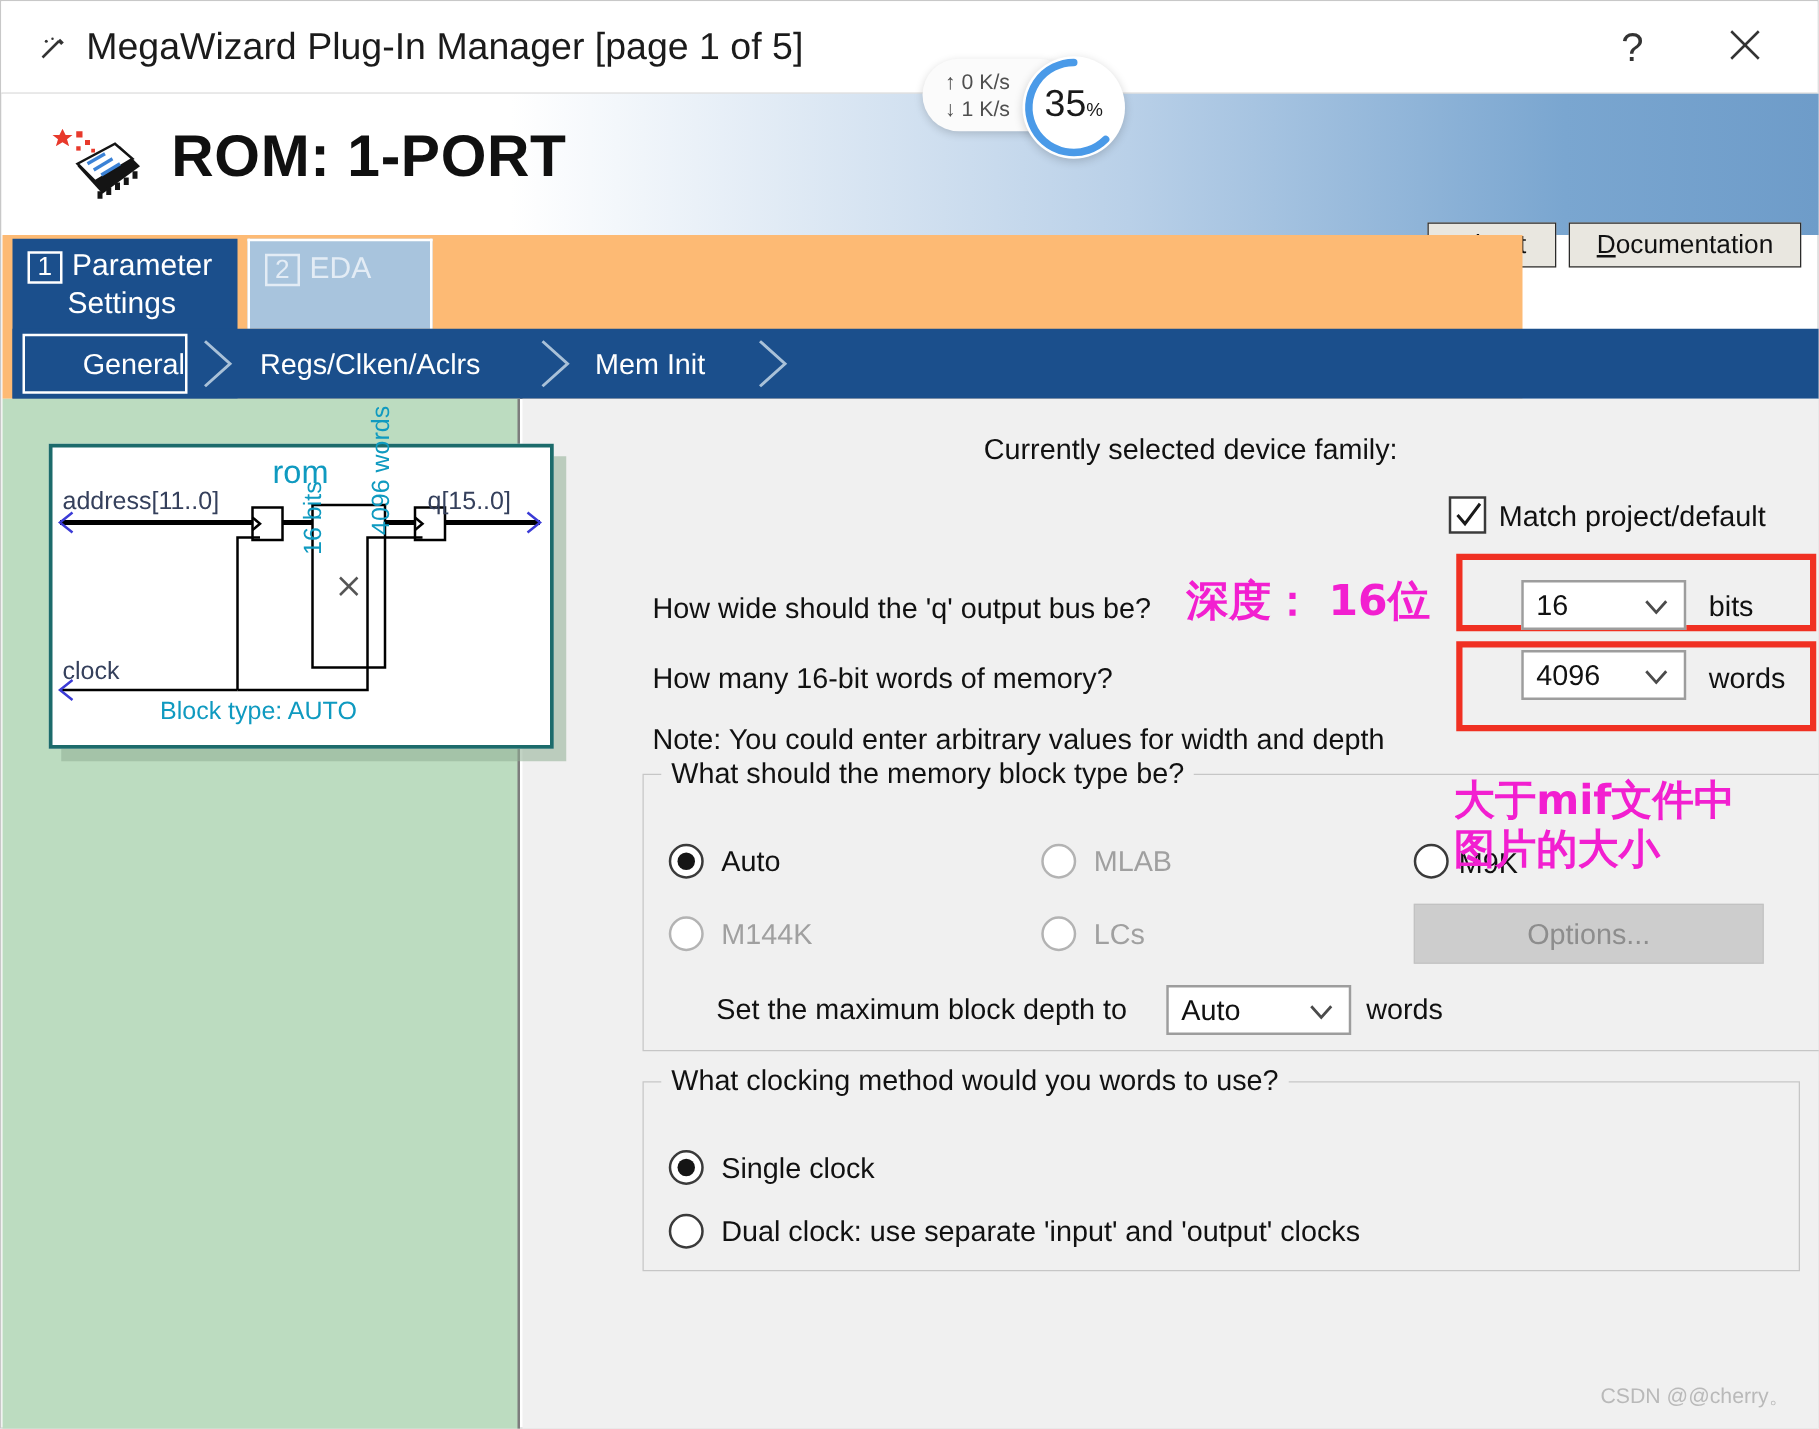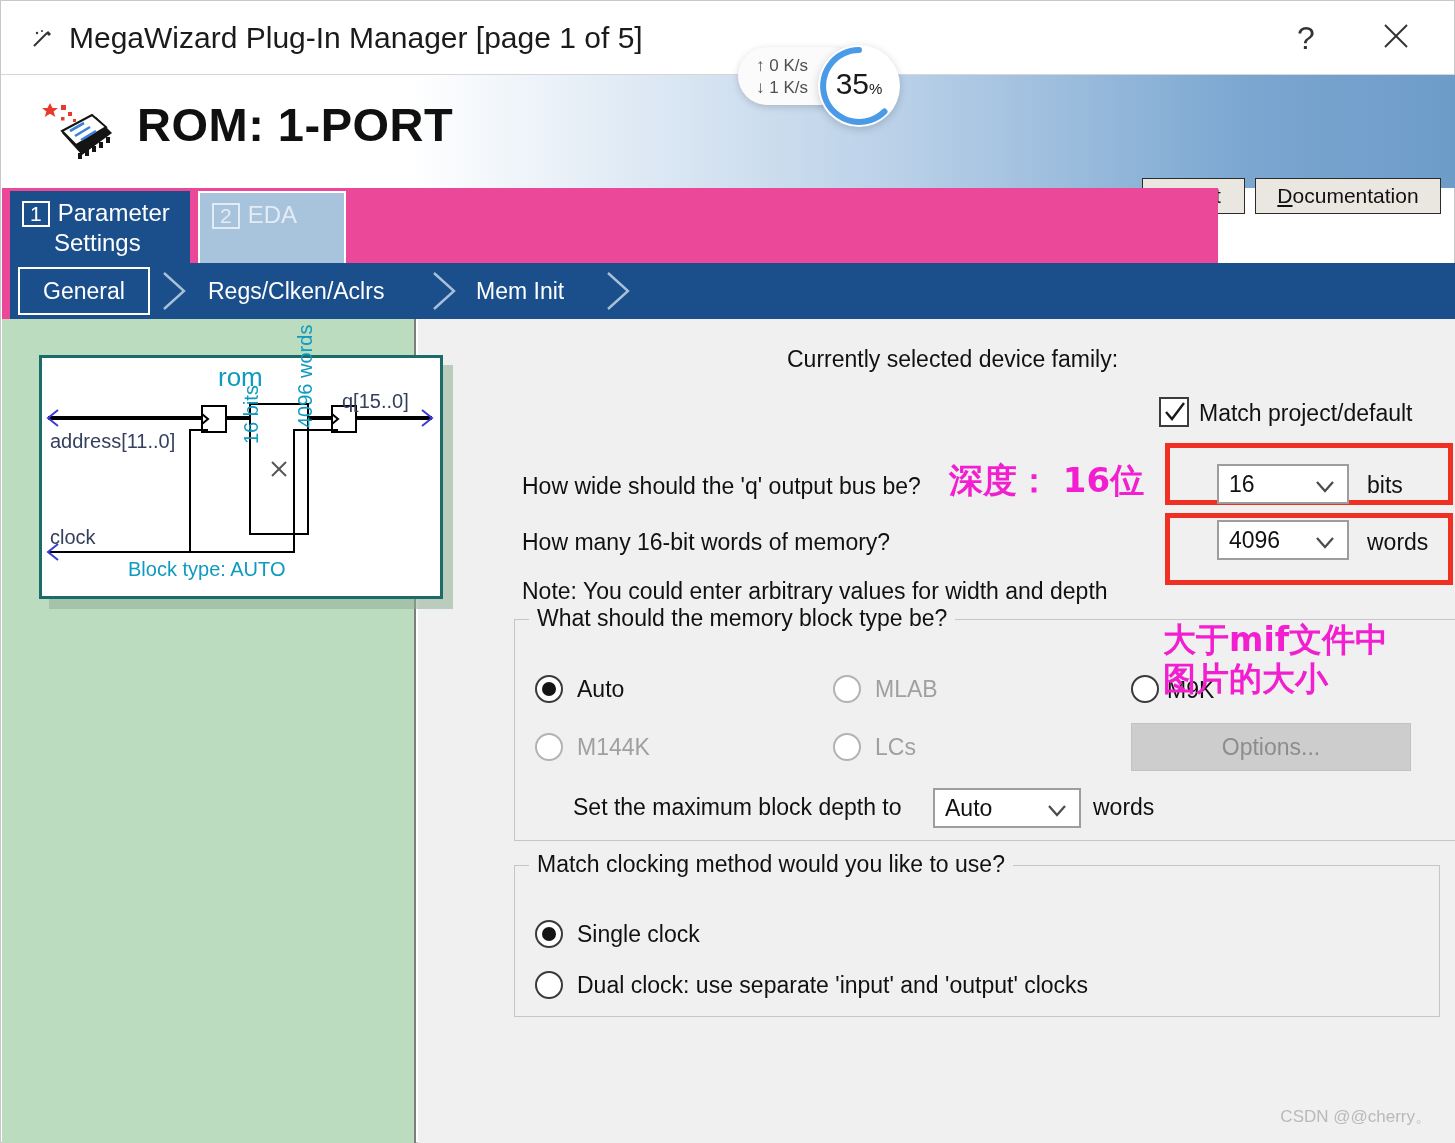--- a/index.html
+++ b/index.html
@@ -70,21 +70,21 @@
     box-sizing:border-box;
     cursor:default;
   }
   .banner-btn u{text-decoration:underline;}
   #about-btn{left:1140px;width:103px;}
   #doc-btn{left:1253px;width:186px;}
 
   
   #tabstrip{
     position:absolute;left:1px;top:187px;width:1216px;height:131px;
-    background:#ec4899;
+    background:#fdba74;
     box-sizing:border-box;
   }
   .tab{
     position:absolute;top:3px;height:72px;
     box-sizing:border-box;
     padding:8px 12px 0 12px;
     font-size:24px;
     cursor:default;
   }
   .tab .num{
@@ -115,21 +115,21 @@
     position:absolute;left:8px;top:75px;width:1445px;height:56px;
     background:#1b4f8c;
   }
   .subtab{
     position:absolute;top:0;height:56px;
     display:flex;align-items:center;
     color:#ffffff;font-size:23px;
     cursor:default;
   }
   #subtab-general{
-    left:8px;width:132px;justify-content:center;
+    left:8px;width:132px;justify-content:flex-end;
     border:2px solid #ffffff;box-sizing:border-box;
     height:48px;top:4px;
   }
   #subtab-regs{left:198px;}
   #subtab-mem{left:466px;}
   .chev{
     position:absolute;top:8px;
     width:34px;height:40px;
   }
   #chev-1{left:148px;}
@@ -433,21 +433,21 @@
         <polyline points="16,186 6,194 16,202" fill="none" stroke="#3b3bd6" stroke-width="2"></polyline>
         <polyline points="148,194 148,72 166,72" fill="none" stroke="#000" stroke-width="2"></polyline>
         <polyline points="148,194 252,194 252,72 296,72" fill="none" stroke="#000" stroke-width="2"></polyline>
 
         <line x1="230" y1="104" x2="244" y2="118" stroke="#555" stroke-width="2"></line>
         <line x1="244" y1="104" x2="230" y2="118" stroke="#555" stroke-width="2"></line>
       </svg>
 
       <div class="rom-lbl" style="left:176px;top:4px;font-size:26px;">rom</div>
 
-      <div class="rom-port" style="left:8px;top:32px;margin-top:40px;">address[11..0]</div>
+      <div class="rom-port" style="left:8px;top:32px;">address[11..0]</div>
 
       <div class="rom-port" style="left:300px;top:32px;">q[15..0]</div>
 
       <div class="rom-port" style="left:8px;top:168px;">clock</div>
 
       <div class="rom-lbl" style="left:198px;top:86px;transform:rotate(-90deg);transform-origin:left top;width:90px;">16 bits</div>
 
       <div class="rom-lbl" style="left:252px;top:70px;transform:rotate(-90deg);transform-origin:left top;width:128px;">4096 words</div>
 
       <div class="rom-lbl" style="left:86px;top:200px;">Block type: AUTO</div>
@@ -529,21 +529,21 @@
     <span class="val">Auto</span>
     <span class="arr">
       <svg width="20" height="13" viewBox="0 0 20 13">
           <polyline points="2,2 10,11 18,2" fill="none" stroke="#4b4b4b" stroke-width="2.2"></polyline>
         </svg>
     </span>
   </div>
   <div class="lbl" id="maxdepth-unit">words</div>
 
   <div class="group" id="group-clock">
-    <span class="legend">Match clocking method would you like to use?</span>
+    <span class="legend">What clocking method would you words to use?</span>
   </div>
 
   <div class="radio" id="r-single">
       <span class="dot"></span>
     </div>
   <div class="radio-label" id="r-single-l">Single clock</div>
 
   <div class="radio" id="r-dual"></div>
   <div class="radio-label" id="r-dual-l">Dual clock: use separate 'input' and 'output' clocks</div>
 

